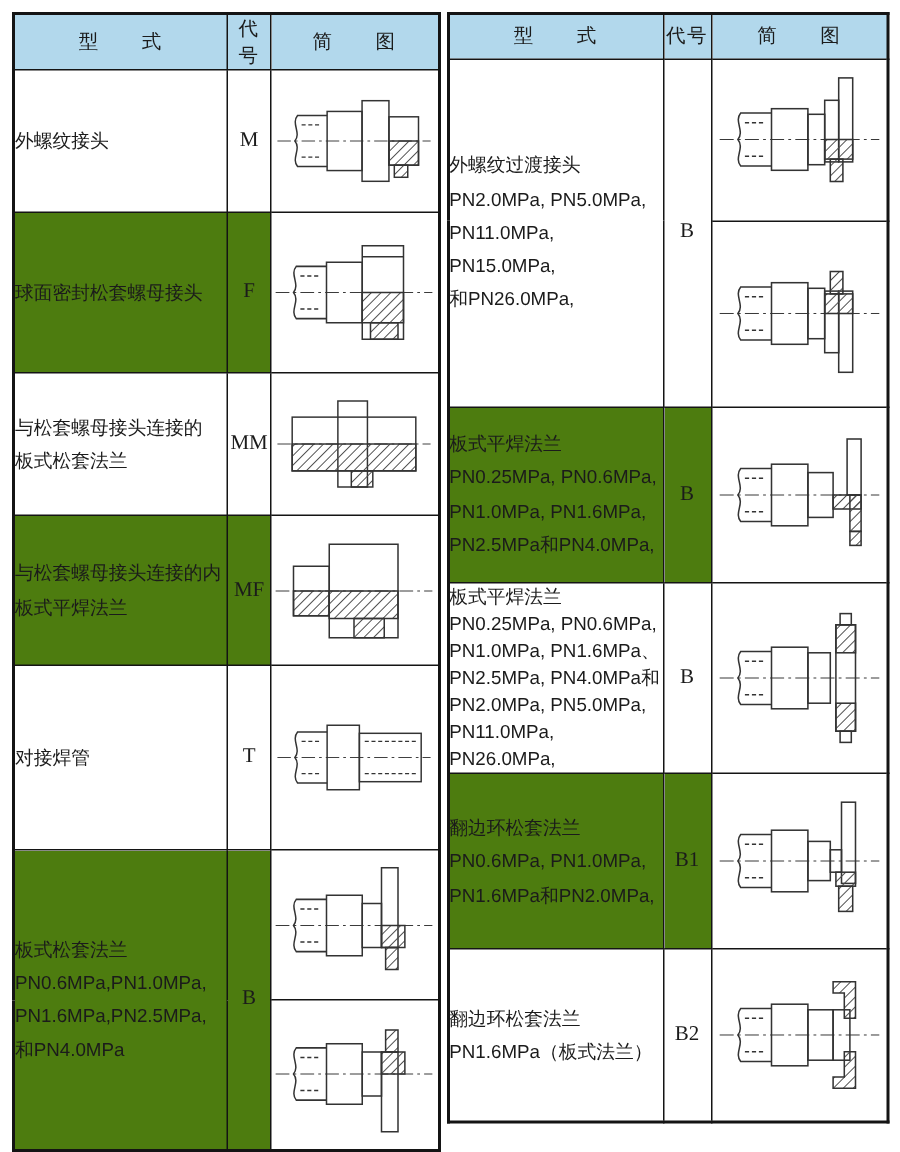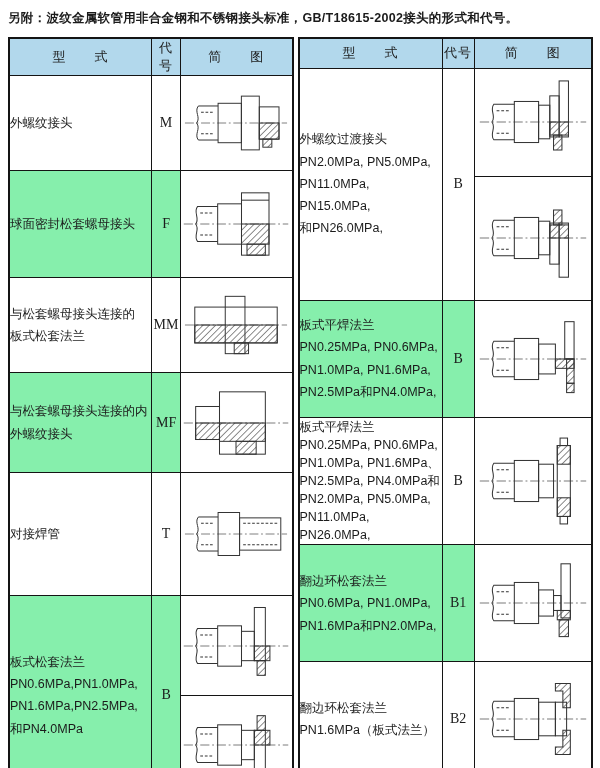--- a/index.html
+++ b/index.html
@@ -29,21 +29,21 @@
   td.type{
     font-size:12.5px;line-height:1.78;text-align:left;
     padding:2px 4px 2px 8px;white-space:pre-line;
   }
   td.code{
     font-family:"Liberation Serif",serif;font-size:14px;
     text-align:center;
   }
   td.diag{background:#ffffff;text-align:center;}
   td.diag svg{display:block;margin:0 auto;}
-  .yl{background:#86efac;}
+  .yl{background:#4d7c0f;}
   .wh{background:#ffffff;margin-left:37px;}
 </style>
 </head>
 <body>
 
 <svg width="0" height="0" style="position:absolute">
   <defs>
     <pattern id="hx" width="5" height="5" patternUnits="userSpaceOnUse" patternTransform="rotate(45)">
       <line x1="0" y1="0" x2="0" y2="5" stroke="#4a4a4a" stroke-width="1.4"></line>
     </pattern>
@@ -54,21 +54,20 @@
     </g>
     <g id="ferr" stroke="#333" fill="none" stroke-width="1.1">
       <rect x="40" y="26" width="26" height="44"></rect>
     </g>
     <line id="cl" x1="3" y1="48" x2="117" y2="48" stroke="#333" stroke-width="0.7" stroke-dasharray="10 3 2 3"></line>
   </defs>
 </svg>
 
 <div class="page">
 
-  <div class="title">另附：波纹金属软管用非合金钢和不锈钢接头标准，GB/T18615-2002接头的形式和代号。</div>
 
   <div class="tables">
 
     <table class="fit">
       <colgroup>
           <col style="width:143px">
           <col style="width:29px">
           <col style="width:112px">
         </colgroup>
       <tbody>
@@ -126,21 +125,21 @@
               <rect x="48" y="16" width="22" height="64"></rect>
               <rect x="14" y="48" width="92" height="20" fill="url(#hx)"></rect>
               <rect x="58" y="68" width="16" height="12" fill="url(#hx)"></rect>
             </g>
           </svg>
         </td>
       </tr>
 
       <tr style="height:100px">
         <td class="type yl">与松套螺母接头连接的内
-外螺纹接头</td>
+板式平焊法兰</td>
         <td class="code yl">MF</td>
         <td class="diag">
           <svg viewBox="0 0 120 96" width="110" height="88">
             <use href="#cl"></use>
             <g stroke="#333" fill="none" stroke-width="1.1">
               <rect x="16" y="30" width="26" height="36"></rect>
               <rect x="42" y="14" width="50" height="68"></rect>
               <rect x="16" y="48" width="26" height="18" fill="url(#hx)"></rect>
               <rect x="42" y="48" width="50" height="20" fill="url(#hx)"></rect>
               <rect x="60" y="68" width="22" height="14" fill="url(#hx)"></rect>

